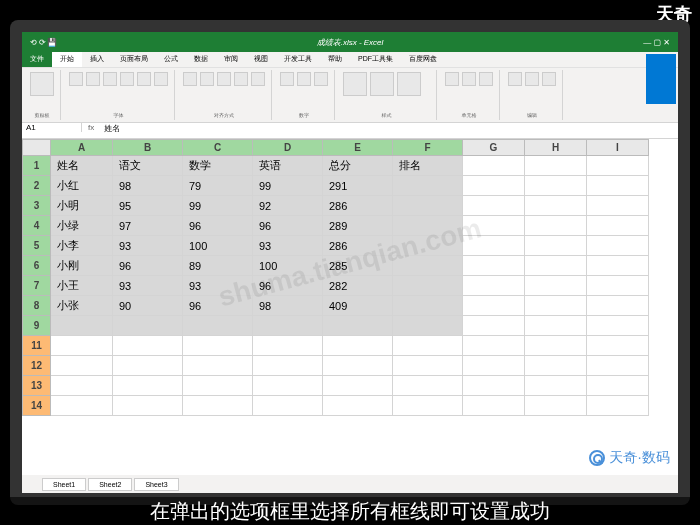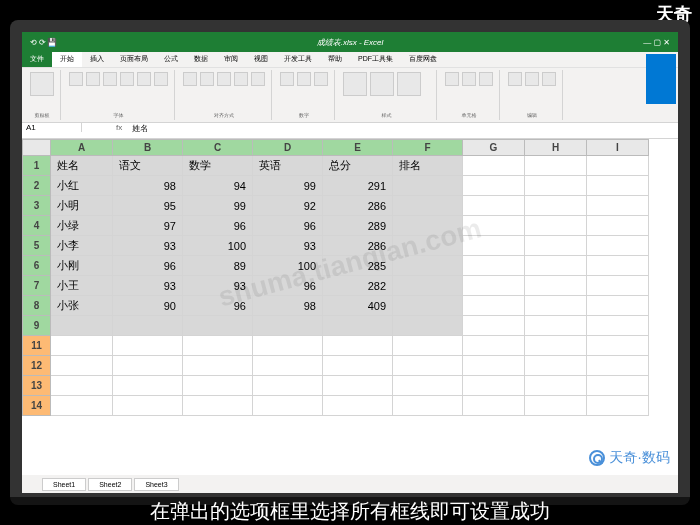--- a/index.html
+++ b/index.html
@@ -18,33 +18,33 @@
     
     .ribbon { height: 55px; background: #f3f2f1; border-bottom: 1px solid #d4d4d4; display: flex; gap: 2px; padding: 2px; font-size: 6px; }
     .ribbon-group { border-right: 1px solid #d4d4d4; padding: 2px 6px; display: flex; flex-direction: column; justify-content: space-between; }
     .ribbon-icons { display: flex; gap: 3px; flex-wrap: wrap; }
     .ribbon-icon { width: 14px; height: 14px; background: #e8e8e8; border: 1px solid #ccc; }
     .ribbon-icon.big { width: 24px; height: 24px; }
     .ribbon-label { font-size: 5px; color: #666; text-align: center; }
     
     .formula-bar { height: 16px; background: #fff; border-bottom: 1px solid #d4d4d4; display: flex; align-items: flex-start; font-size: 8px; }
     .name-box { width: 60px; border-right: 1px solid #d4d4d4; padding: 0 4px; }
-    .fx-label { padding: 0 6px; color: #666; margin-left: 28px; }
+    .fx-label { padding: 0 6px; color: #666; }
     .formula-input { flex: 1; padding: 0 4px; }
     
     .spreadsheet { position: relative; background: #fff; font-size: 11px; }
     table { border-collapse: collapse; }
     .col-header { background: #e8e8e8; border: 1px solid #bbb; text-align: center; height: 16px; font-size: 10px; color: #444; }
     .col-header.sel { background: #a0d8a0; }
     .row-header { background: #fdba74; border: 1px solid #bbb; text-align: center; width: 28px; font-size: 10px; color: #444; }
     .row-header.sel { background: #a0d8a0; }
     .corner { background: #e8e8e8; border: 1px solid #bbb; width: 28px; height: 16px; }
     td.cell { border: 1px solid #d4d4d4; padding: 2px 6px; height: 20px; vertical-align: middle; }
     td.cell.selected { background: #d8d8d8; }
-    td.cell.num { text-align: right; }
+    td.cell.num { }
     .col-A { width: 62px; }
     .col-data { width: 70px; }
     .col-empty { width: 62px; }
     
     .watermark { position: absolute; top: 50%; left: 50%; transform: translate(-50%, -50%) rotate(-15deg); font-size: 28px; color: rgba(0,0,0,0.08); font-weight: bold; pointer-events: none; z-index: 10; }
     
     .top-brand { position: absolute; top: 2px; right: 8px; color: #fff; font-size: 18px; font-weight: bold; }
     .bottom-brand { position: absolute; bottom: 58px; right: 30px; color: #4a90d9; font-size: 14px; margin-left: 28px; }
     .bottom-brand .icon { display: inline-block; width: 16px; height: 16px; border: 2px solid #4a90d9; border-radius: 50%; vertical-align: middle; margin-right: 4px; position: relative; }
     .bottom-brand .icon::after { content: ''; position: absolute; width: 6px; height: 6px; border: 2px solid #4a90d9; border-radius: 50%; top: 2px; left: 2px; }
@@ -179,21 +179,21 @@
               <td class="cell selected ">总分</td>
               <td class="cell selected ">排名</td>
               <td class="cell  "></td>
               <td class="cell  "></td>
               <td class="cell  "></td>
             </tr>
             <tr>
               <th class="row-header sel">2</th>
               <td class="cell selected ">小红</td>
               <td class="cell selected num">98</td>
-              <td class="cell selected num">94</td>
+              <td class="cell selected num">79</td>
               <td class="cell selected num">99</td>
               <td class="cell selected num">291</td>
               <td class="cell selected "></td>
               <td class="cell  "></td>
               <td class="cell  "></td>
               <td class="cell  "></td>
             </tr>
             <tr>
               <th class="row-header sel">3</th>
               <td class="cell selected ">小明</td>

